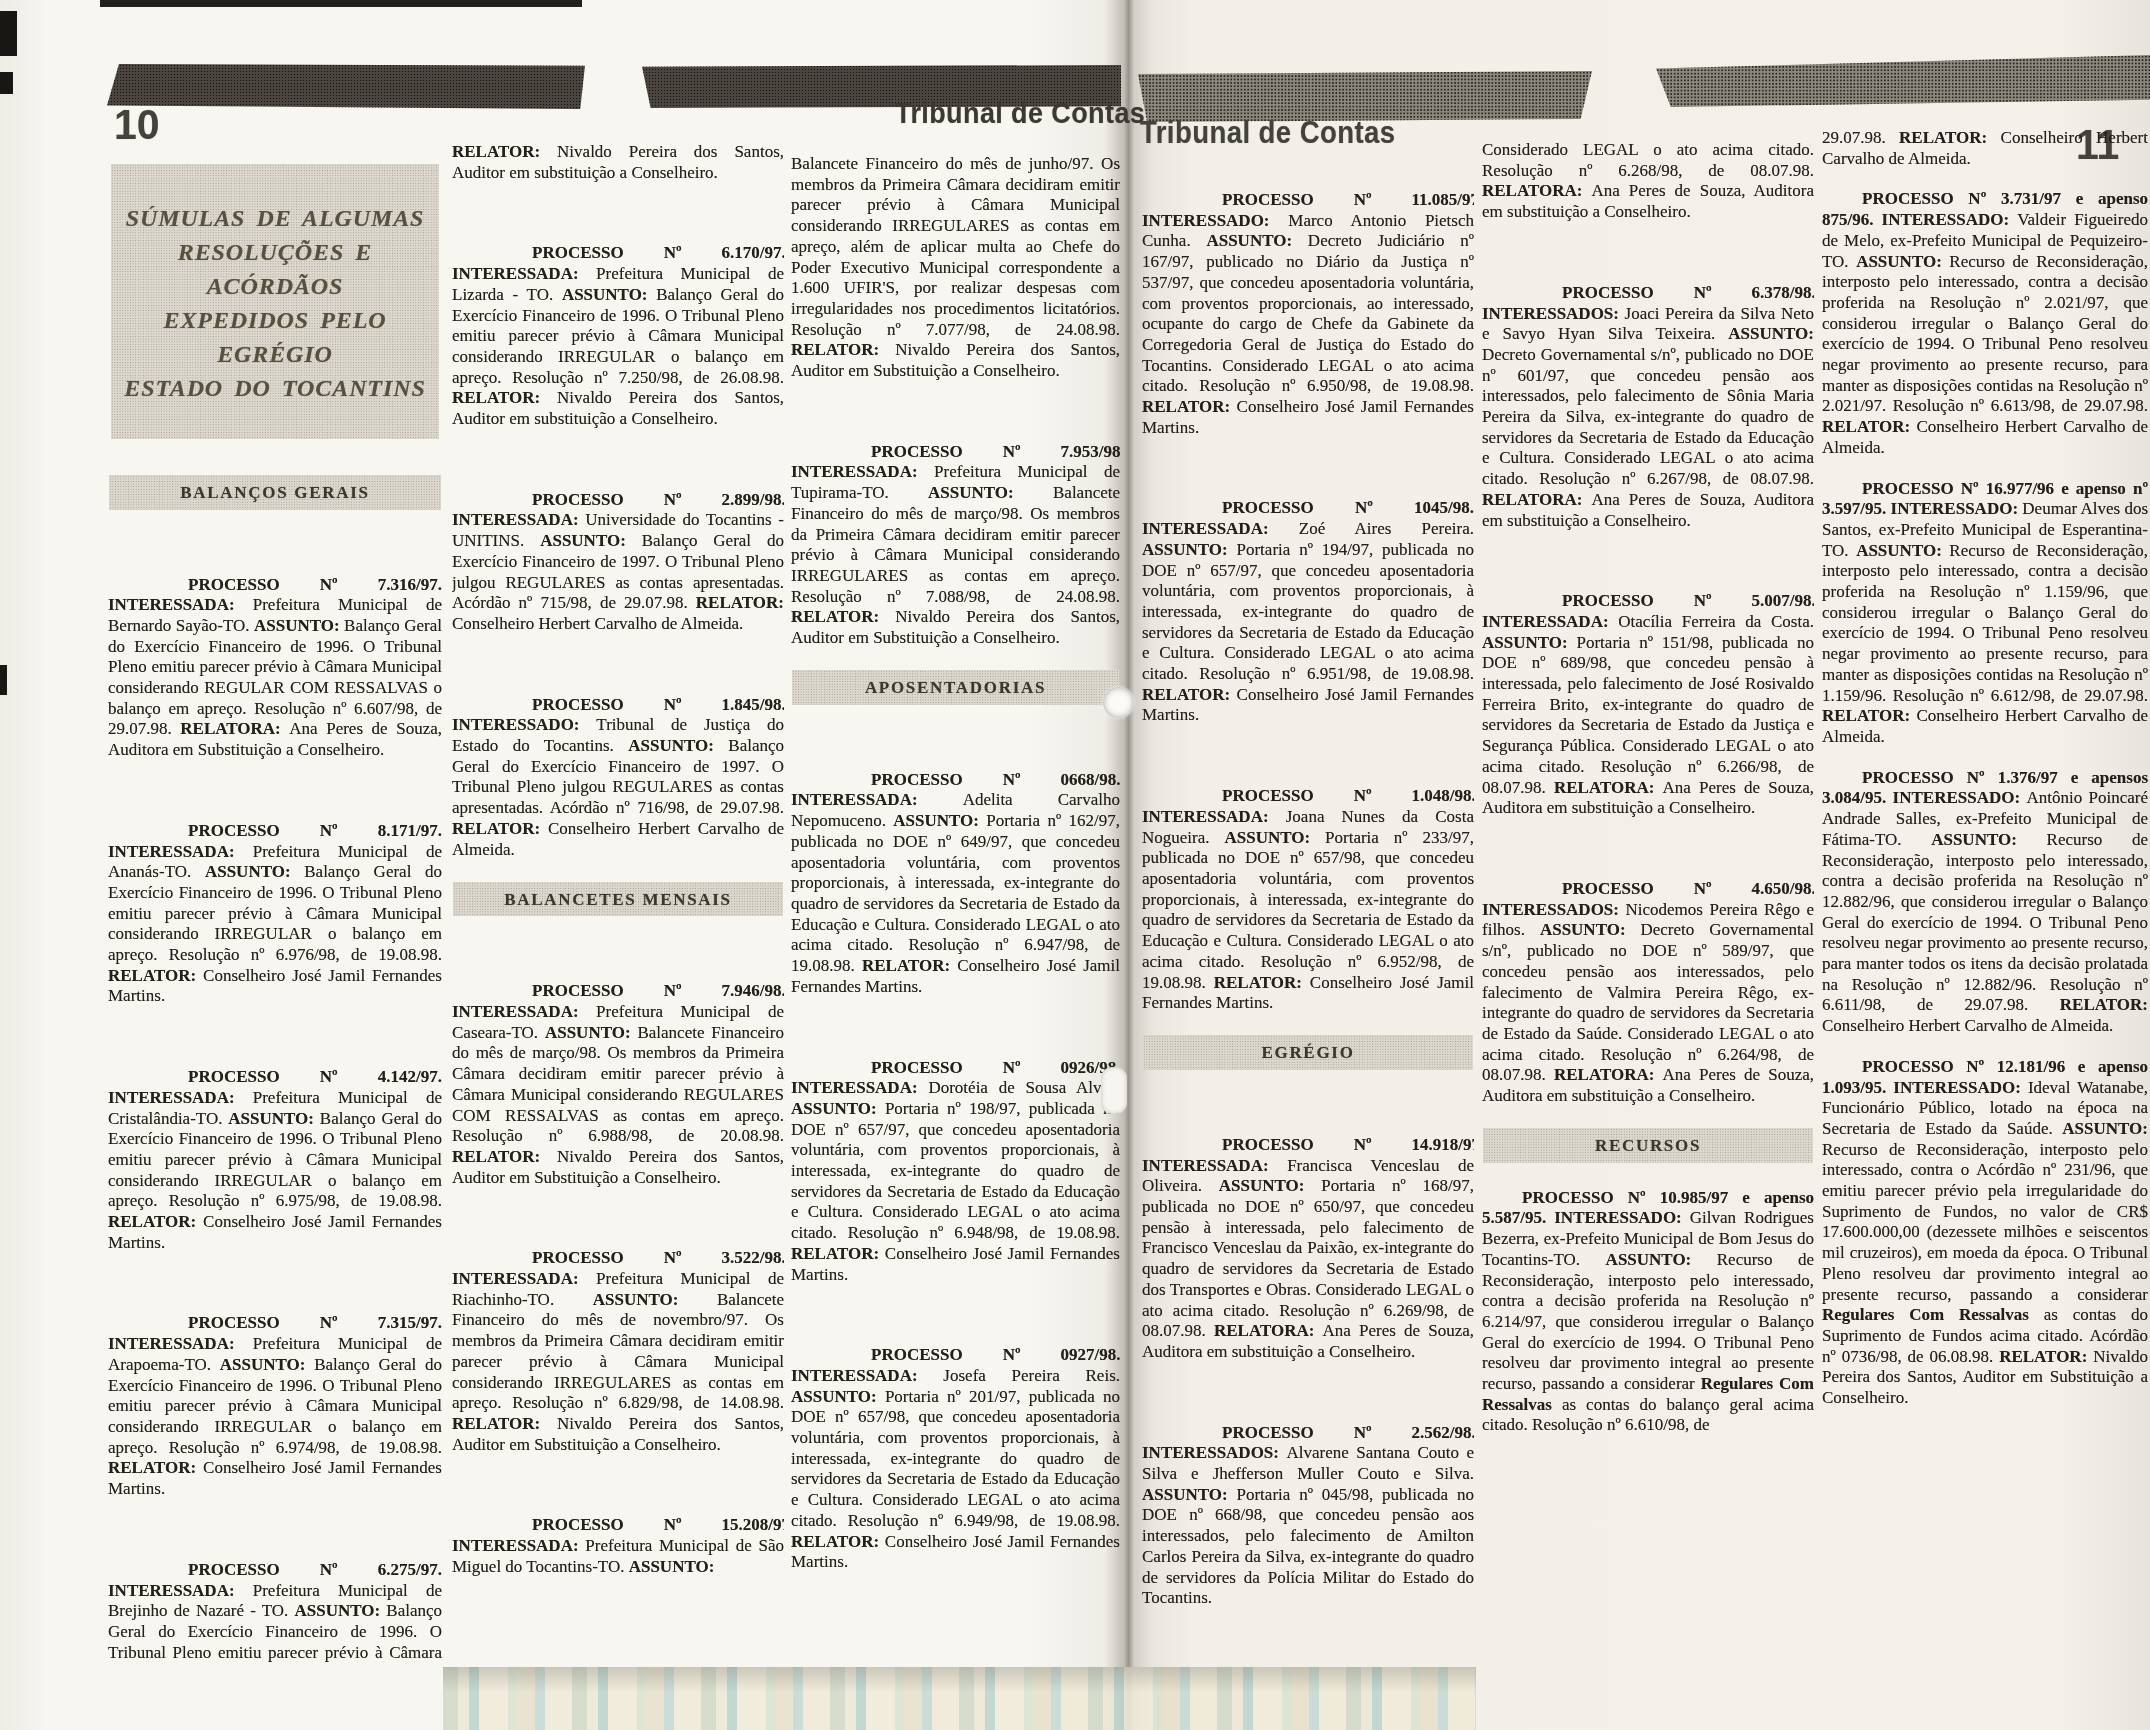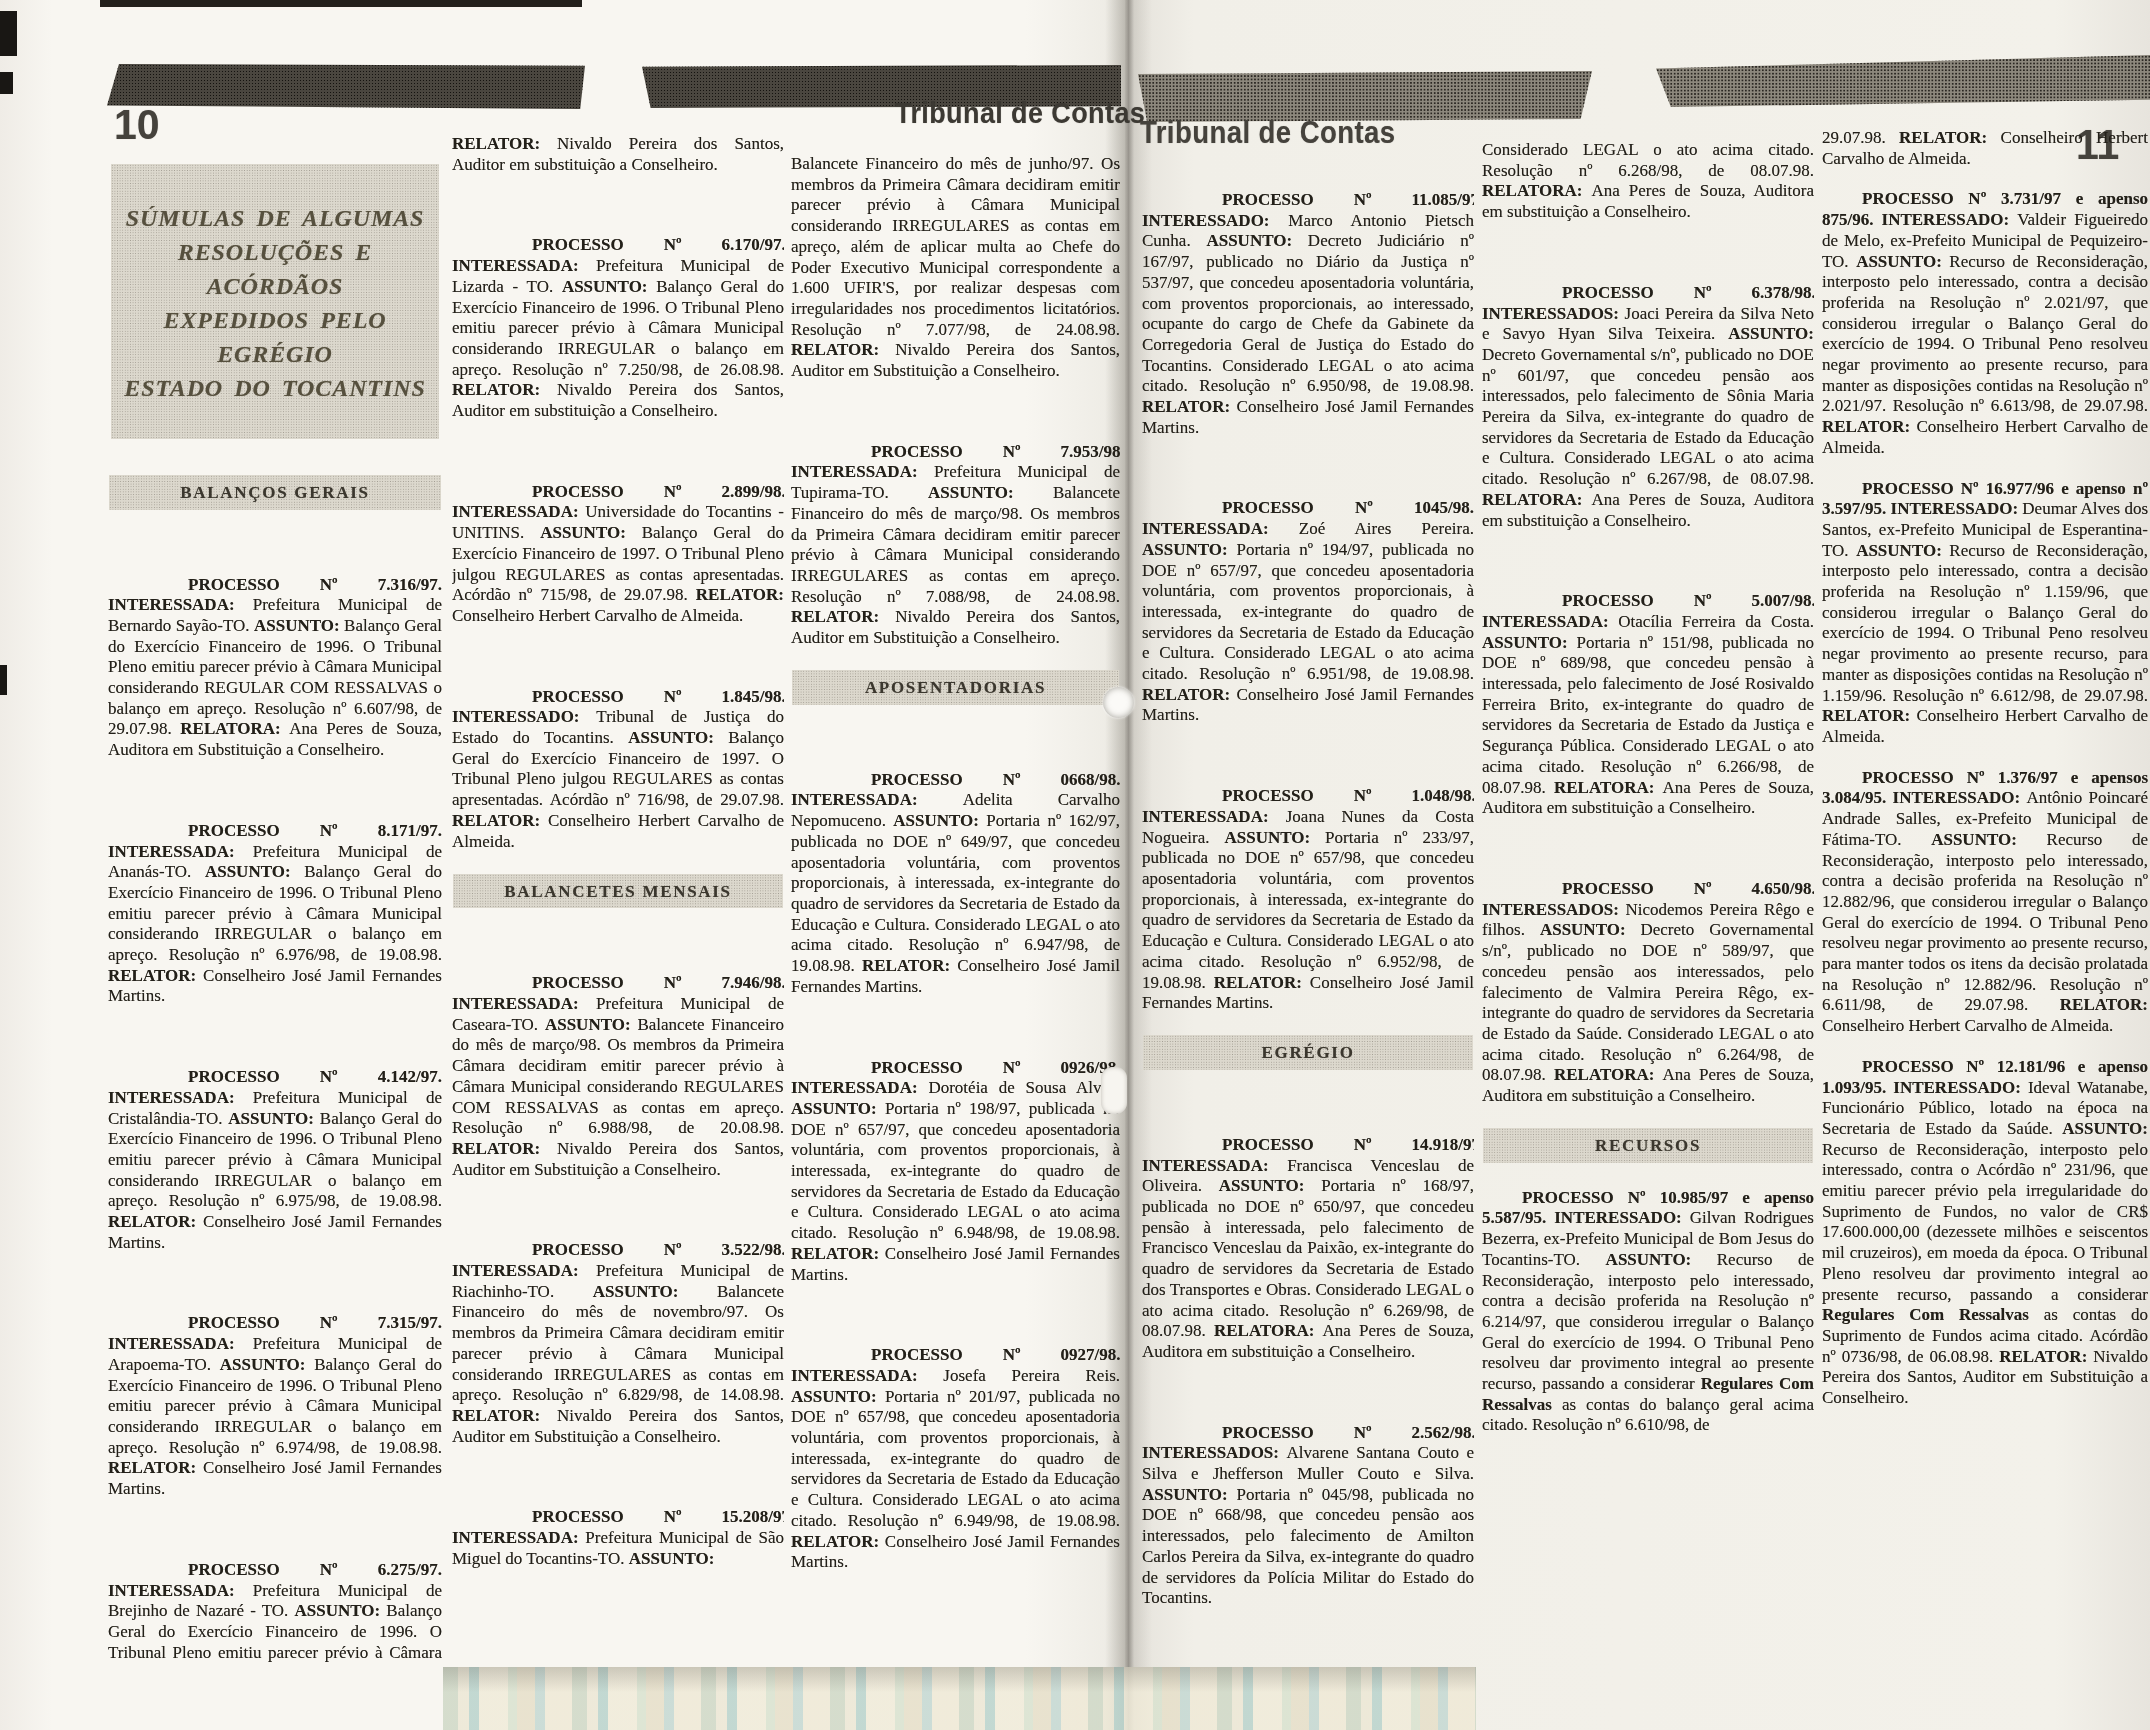--- a/index.html
+++ b/index.html
@@ -49,21 +49,21 @@
   }
   #pagenum-left{left:114px;top:101px;font-size:41px;transform:scaleY(1.05);}
   #pagenum-right{left:2076px;top:121px;font-size:41px;transform:scaleY(1.05);}
   
   .col{
     position:absolute;color:#232019;font-size:17px;line-height:20.7px;
     text-align:justify;text-shadow:0 0 0.4px rgba(35,32,26,.45);
     overflow:hidden;
   }
   #col-0{left:108px;top:158px;width:334px;height:1507px;}
-  #col-1{left:452px;top:134px;width:332px;height:1533px;}
+  #col-1{left:452px;top:142px;width:332px;height:1533px;}
   #col-2{left:791px;top:154px;width:329px;height:1524px;}
   #col-3{left:1142px;top:150px;width:332px;height:1533px;}
   #col-4{left:1482px;top:140px;width:332px;height:1541px;}
   #col-5{left:1822px;top:128px;width:326px;height:1541px;}
   .para{margin:0 0 20px;text-indent:40px;}
   .para.cont{text-indent:0;}
   .para b{font-weight:700;}
   .phead-stretch{display:inline-flex;width:calc(100% - 40px);justify-content:space-between;font-weight:700;white-space:nowrap;margin-top:40px;}
   .titlebox{
     margin:6px 3.4px 36px;padding:37px 1px 34px;text-align:center;

